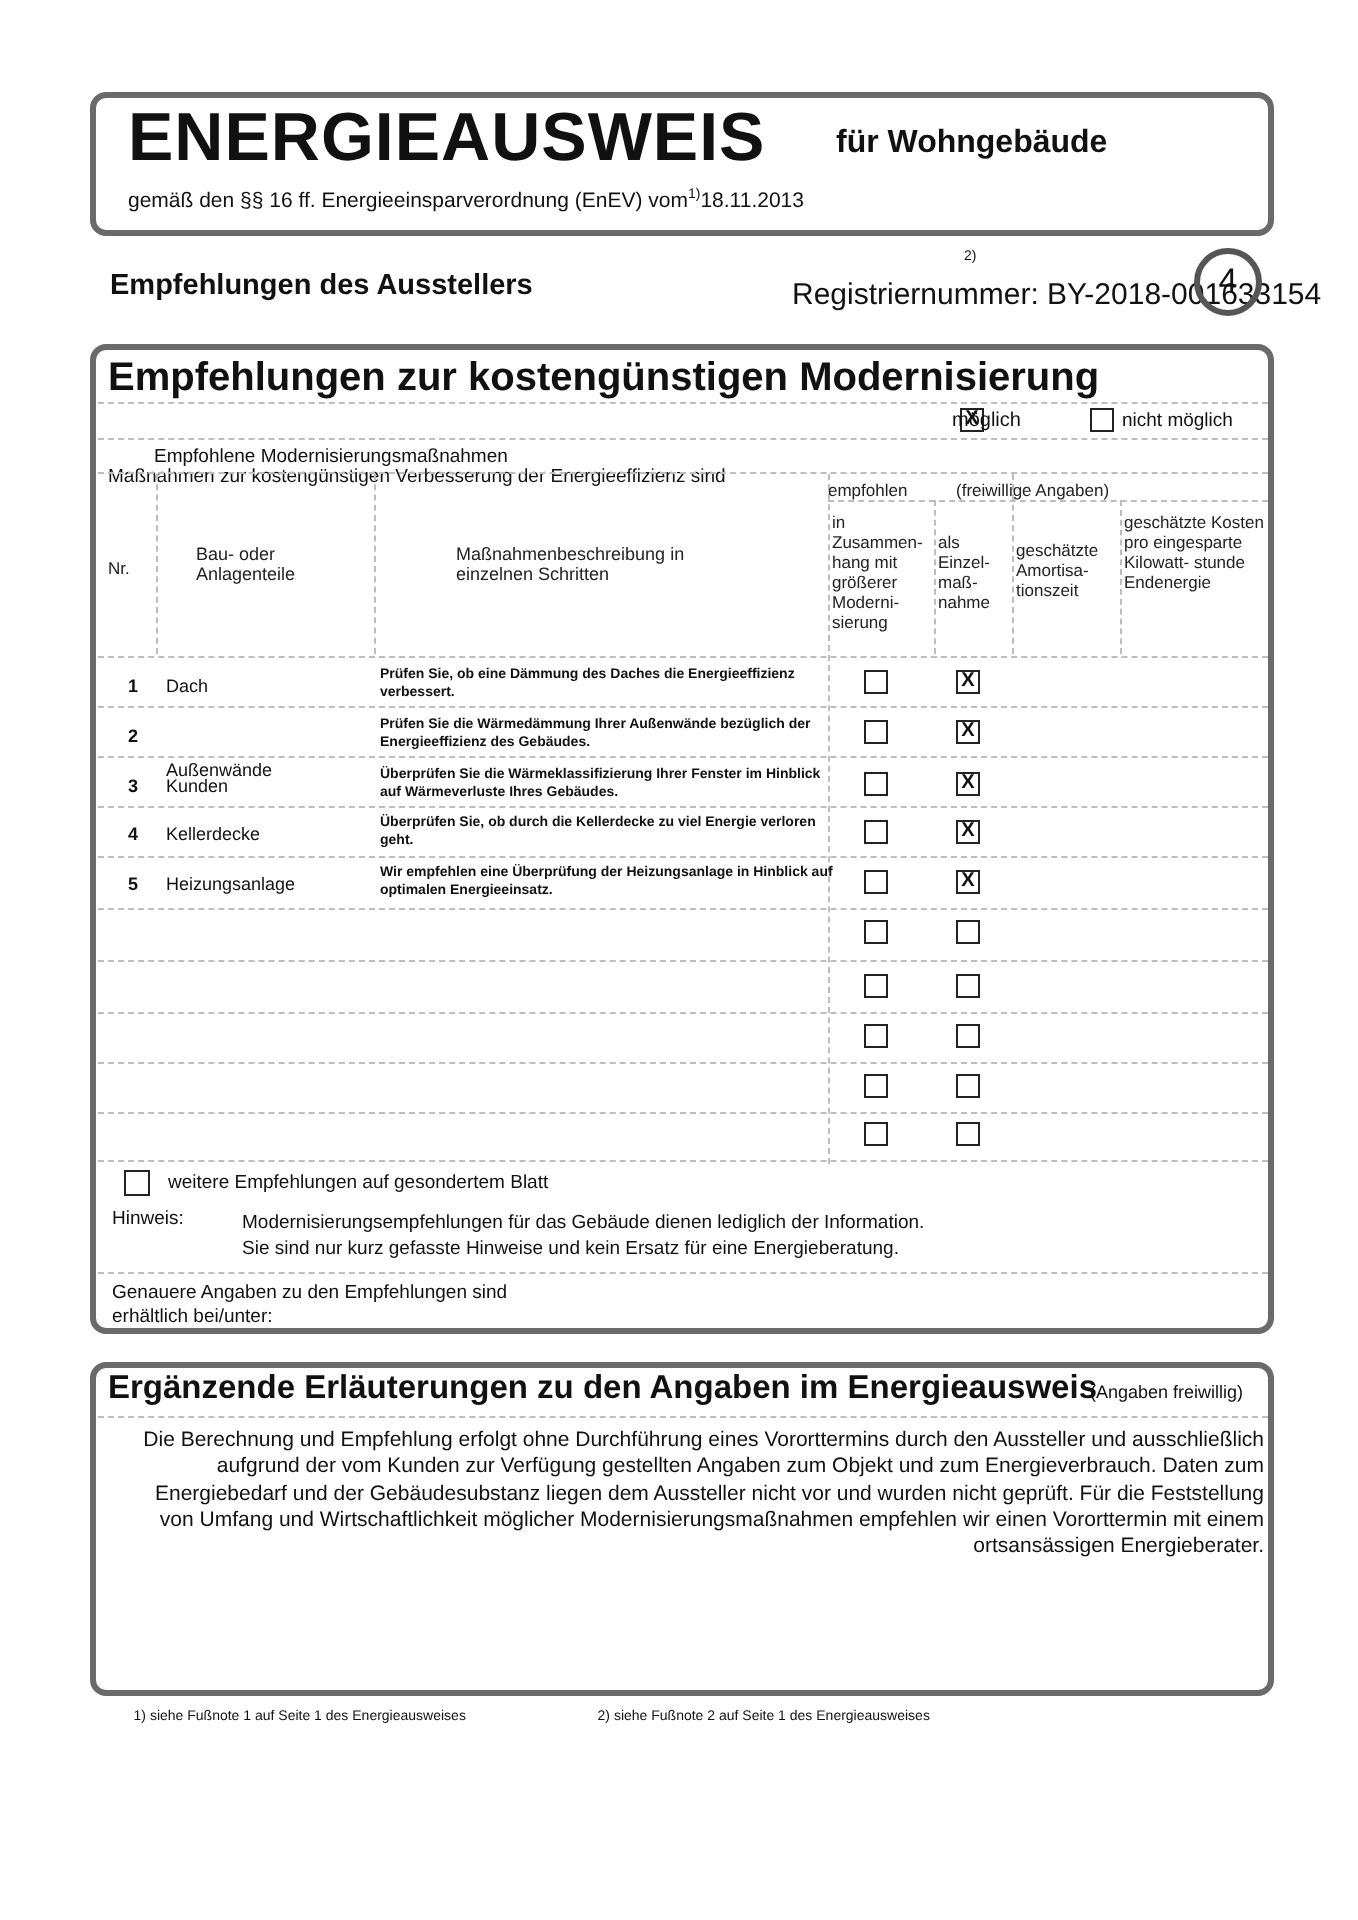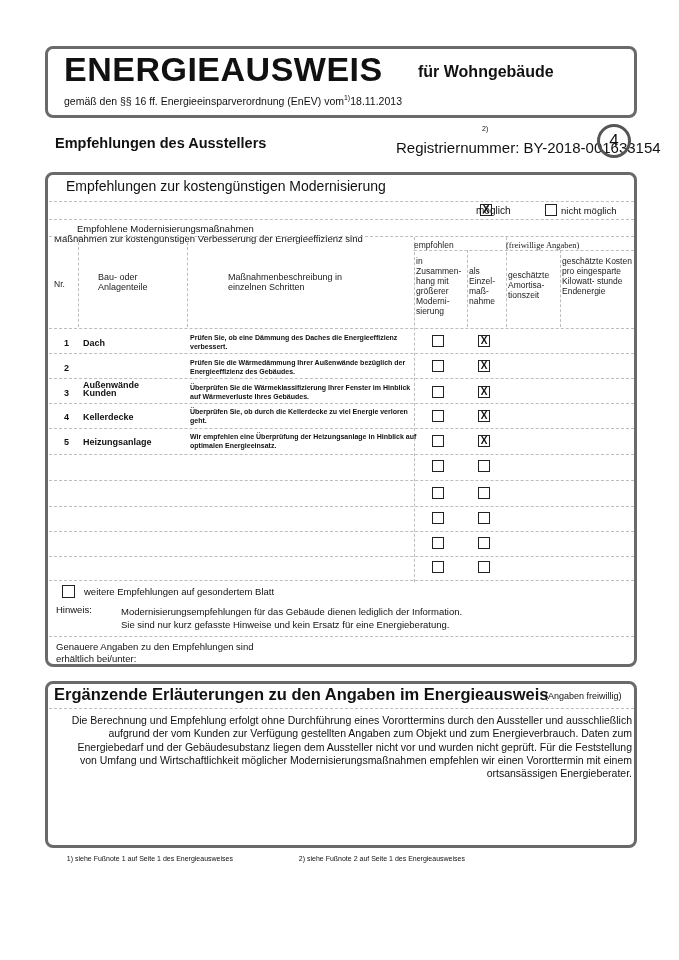--- a/index.html
+++ b/index.html
@@ -8,21 +8,21 @@
   .frame { position:absolute; border:3px solid #6a6a6a; border-radius:8px; box-sizing:border-box; }
   .title-big { font-weight:bold; font-size:34px; letter-spacing:0.5px; }
   .sub-title { font-weight:bold; font-size:15px; }
   .small { font-size:10px; }
   .tiny { font-size:8px; }
   .hline { position:absolute; height:0; border-top:1px dashed #bdbdbd; }
   .vline { position:absolute; width:0; border-left:1px dashed #bdbdbd; }
   .cb { position:absolute; width:12px; height:12px; border:1.5px solid #222; box-sizing:border-box; font-size:10px; font-weight:bold; line-height:9px; text-align:center; font-family:"Liberation Sans", sans-serif; }
   .hdr-cell { position:absolute; font-size:8.5px; text-align:left; line-height:10px; color:#222; }
   .row-nr { position:absolute; font-size:9px; font-weight:bold; }
-  .row-part { position:absolute; font-size:9px; font-weight:bold; }
+  .row-part { position:absolute; font-size:9px; font-weight:normal; }
   .row-desc { position:absolute; font-size:7px; font-weight:bold; line-height:9px; width:230px; }
 </style>
 </head>
 <body>
 
 <div class="frame" style="left:45px; top:46px; width:592px; height:72px;"></div>
 <div class="abs title-big" style="left:64px; top:50px;">ENERGIEAUSWEIS</div>
 <div class="abs sub-title" style="left:418px; top:63px; font-size:16px;">für Wohngebäude</div>
 <div class="abs small" style="left:64px; top:94px; font-size:10.5px;">
   <span>gemäß den §§ 16 ff. Energieeinsparverordnung (EnEV) vom</span><sup style="font-size:7px;">1)</sup><span>18.11.2013</span>
@@ -32,21 +32,21 @@
 <div class="abs tiny" style="left:482px; top:125px; font-size:7px;">2)</div>
 <div class="abs" style="left:396px; top:139px; font-size:15px; font-weight:normal;">
   <span>Registriernummer:</span>
   <span>BY-2018-001633154</span>
 </div>
 <div class="abs" style="left:597px; top:124px; width:34px; height:34px; border:3px solid #555; border-radius:50%; box-sizing:border-box; text-align:center; line-height:28px; font-size:17px;">
   <span>4</span>
 </div>
 
 <div class="frame" style="left:45px; top:172px; width:592px; height:495px;"></div>
-<div class="abs" style="left:66px; top:178px; font-size:14px; font-weight:normal;">Empfehlungen zur kostengünstigen Modernisierung</div>
+<div class="abs" style="left:54px; top:178px; font-size:20px; font-weight:bold;">Empfehlungen zur kostengünstigen Modernisierung</div>
 <div class="hline" style="left:49px; top:201px; width:585px;"></div>
 
 <div class="abs" style="left:54px; top:205px; font-size:9.5px;margin-top:28px;">Maßnahmen zur kostengünstigen Verbesserung der Energieeffizienz sind</div>
 <div class="cb" style="left:480px; top:204px;">X</div>
 <div class="abs" style="left:476px; top:205px; font-size:10px;">möglich</div>
 <div class="cb" style="left:545px; top:204px;"></div>
 <div class="abs" style="left:561px; top:205px; font-size:9.5px;">nicht möglich</div>
 <div class="hline" style="left:49px; top:219px; width:585px;"></div>
 
 <div class="abs" style="left:54px; top:223px; font-size:9.5px;padding-left:23px;">Empfohlene Modernisierungsmaßnahmen</div>
@@ -58,21 +58,21 @@
 <div class="vline" style="left:467px; top:250px; height:77px;"></div>
 <div class="vline" style="left:506px; top:237px; height:90px;"></div>
 <div class="vline" style="left:560px; top:250px; height:77px;"></div>
 
 <div class="hdr-cell" style="left:54px; top:279px; width:24px;">Nr.</div>
 <div class="hdr-cell" style="left:98px; top:272px; width:70px; font-size:9px;">Bau- oder Anlagenteile</div>
 <div class="hdr-cell" style="left:228px; top:272px; width:145px; font-size:9px;">Maßnahmenbeschreibung in einzelnen Schritten</div>
 <div class="hdr-cell" style="left:414px; top:240px; width:92px;">empfohlen</div>
 <div class="hdr-cell" style="left:416px; top:256px; width:50px;">in Zusammen- hang mit größerer Moderni- sierung</div>
 <div class="hdr-cell" style="left:469px; top:266px; width:36px;">als Einzel- maß- nahme</div>
-<div class="hdr-cell" style="left:506px; top:240px; width:128px;font-family:Liberation Serif, serif;">(freiwillige Angaben)</div>
+<div class="hdr-cell" style="left:478px; top:240px; width:128px;">(freiwillige Angaben)</div>
 <div class="hdr-cell" style="left:508px; top:270px; width:52px;">geschätzte Amortisa- tionszeit</div>
 <div class="hdr-cell" style="left:562px; top:256px; width:70px;">geschätzte Kosten pro eingesparte Kilowatt- stunde Endenergie</div>
 <div class="hline" style="left:414px; top:250px; width:220px;"></div>
 <div class="hline" style="left:49px; top:328px; width:585px;"></div>
 
 <div>
   <div class="row-nr" style="left:64px; top:338px;">1</div>
   <div class="row-part" style="left:83px; top:338px;">Dach</div>
   <div class="row-desc" style="left:190px; top:333px;">Prüfen Sie, ob eine Dämmung des Daches die Energieeffizienz verbessert.</div>
   <div class="cb" style="left:432px; top:335px;"></div>

